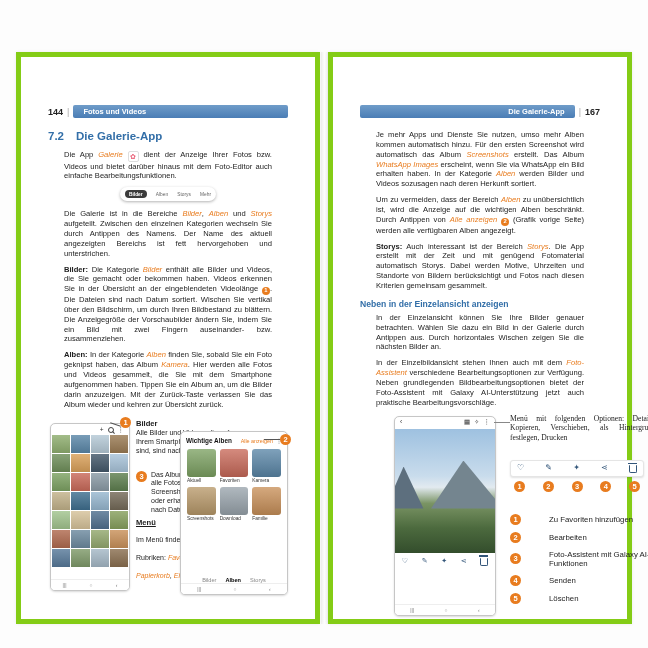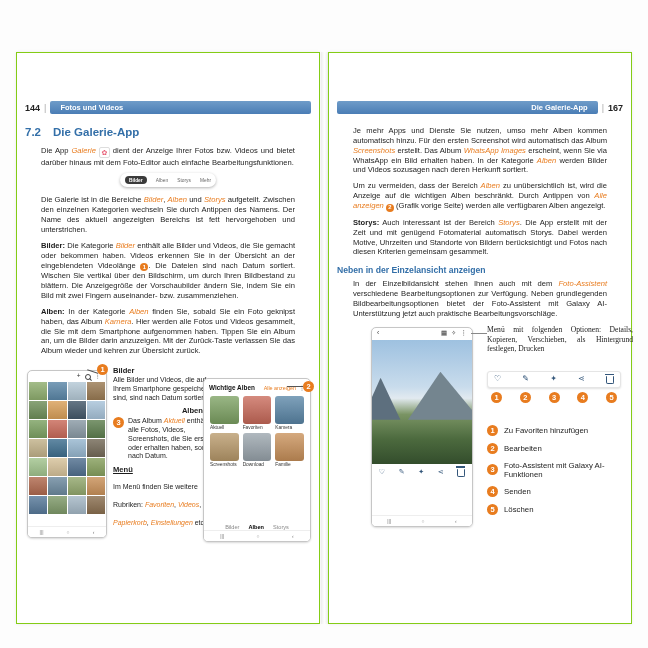--- a/index.html
+++ b/index.html
@@ -1,17 +1,17 @@
 <!DOCTYPE html>
 <html><head>
 <meta charset="utf-8">
 <style>
   html,body{margin:0;padding:0;}
   body{width:648px;height:648px;background:#fdfdfd;font-family:"Liberation Sans",sans-serif;color:#1c1c1c;position:relative;overflow:hidden;}
-  .page{position:absolute;top:52px;width:304px;height:572px;background:#fff;border:1px solid #84cc16;box-shadow:0 0 3px rgba(0,0,0,.08);box-sizing:border-box;padding:48px 8px 10px;}
+  .page{position:absolute;top:52px;width:304px;height:572px;background:#fff;border:5px solid #84cc16;box-shadow:0 0 3px rgba(0,0,0,.08);box-sizing:border-box;padding:48px 27px 10px;}
   .page-left{left:16px;}
   .page-right{left:328px;}
   
   .pg-header{display:flex;align-items:center;gap:4px;margin-bottom:12px;}
   .pg-num{font-size:9px;font-weight:bold;color:#222;}
   .pg-sep{color:#aaa;font-size:9px;}
   .pg-bar{flex:1;height:13px;background:linear-gradient(180deg,#6f9cc9,#4a7db5);border-radius:2px;color:#fff;font-size:7.5px;font-weight:bold;display:flex;align-items:center;padding:0 10px;}
   .pg-bar.align-right{justify-content:flex-end;}
   
   .section-head{font-size:11.5px;font-weight:bold;color:#336fa8;margin:2px 0 8px;display:flex;gap:12px;}
@@ -71,21 +71,21 @@
   .p3-tools{height:16px;display:flex;justify-content:space-around;align-items:center;font-size:7px;color:#33567a;}
   .tool-ic{line-height:1;}
   .trash-glyph{width:6px;height:7px;border:1px solid #33567a;border-top:none;border-radius:1px 1px 2px 2px;position:relative;display:inline-block;margin-top:2px;}
   .trash-glyph::before{content:"";position:absolute;left:-2px;top:-2.5px;width:9px;height:1.5px;background:#33567a;}
   .menu-note{position:absolute;left:150px;top:0;width:146px;font-size:7.6px;line-height:1.3;text-align:justify;font-family:Liberation Serif, serif;}
   .strip{position:absolute;left:150px;top:46px;width:134px;}
   .strip-icons{display:flex;justify-content:space-between;align-items:center;height:15px;padding:0 6px;background:#fff;border:1px solid #e5e5e5;border-radius:3px;box-shadow:0 1px 2px rgba(0,0,0,.12);font-size:8px;color:#33567a;}
   .strip-nums{display:flex;justify-content:space-between;padding:0 4px;margin-top:4px;}
   .anno-list{position:absolute;left:150px;top:100px;width:150px;}
   .anno-item{display:flex;align-items:center;gap:6px;margin-bottom:7px;}
-  .anno-text{font-size:7.8px;}
+  .anno-text{font-size:7.8px;margin-left:22px;}
   .spine{position:absolute;left:321px;top:52px;width:7px;height:572px;background:linear-gradient(90deg,rgba(0,0,0,.05),rgba(0,0,0,0) 50%,rgba(0,0,0,.05));}
 </style>
 </head>
 <body>
 
 <div class="spine"></div>
 
 <div class="page page-left">
   <div class="pg-header">
     <span class="pg-num">144</span>
@@ -226,20 +226,21 @@
     <div class="pg-bar align-right">Die Galerie-App</div>
     <span class="pg-sep">|</span>
     <span class="pg-num">167</span>
   </div>
 
   <p class="body"><span>Je mehr Apps und Dienste Sie nutzen, umso mehr Alben kommen automatisch hinzu. Für den ersten Screenshot wird automatisch das Album </span><span class="seg-em">Screenshots</span><span> erstellt. Das Album </span><span class="seg-em">WhatsApp Images</span><span> erscheint, wenn Sie via WhatsApp ein Bild erhalten haben. In der Kategorie </span><span class="seg-em">Alben</span><span> werden Bilder und Videos sozusagen nach deren Herkunft sortiert.</span></p>
   <p class="body"><span>Um zu vermeiden, dass der Bereich </span><span class="seg-em">Alben</span><span> zu unübersichtlich ist, wird die Anzeige auf die wichtigen Alben beschränkt. Durch Antippen von </span><span class="seg-em">Alle anzeigen</span><span> </span><span class="inline-num">2</span><span> (Grafik vorige Seite) werden alle verfügbaren Alben angezeigt.</span></p>
   <p class="body"><span class="seg-b">Storys:</span><span> Auch interessant ist der Bereich </span><span class="seg-em">Storys</span><span>. Die App erstellt mit der Zeit und mit genügend Fotomaterial automatisch Storys. Dabei werden Motive, Uhrzeiten und Standorte von Bildern berücksichtigt und Fotos nach diesen Kriterien gemeinsam gesammelt.</span></p>
 
   <div class="subhead">Neben in der Einzelansicht anzeigen</div>
+  <p class="body"><span>In der Einzelansicht können Sie Ihre Bilder genauer betrachten. Wählen Sie dazu ein Bild in der Galerie durch Antippen aus. Durch horizontales Wischen zeigen Sie die nächsten Bilder an.</span></p>
   <p class="body"><span>In der Einzelbildansicht stehen Ihnen auch mit dem </span><span class="seg-em">Foto-Assistent</span><span> verschiedene Bearbeitungsoptionen zur Verfügung. Neben grundlegenden Bildbearbeitungsoptionen bietet der Foto-Assistent mit Galaxy AI-Unterstützung jetzt auch praktische Bearbeitungsvorschläge.</span></p>
 
   <div class="fig-right">
     <div class="phone phone3">
       <div class="p3-top">
         <span class="p-ic">‹</span>
         <span class="spacer"></span>
         <span style="display:flex;gap:4px;">
             <span class="p-ic">▦</span>
             <span class="p-ic">✧</span>

